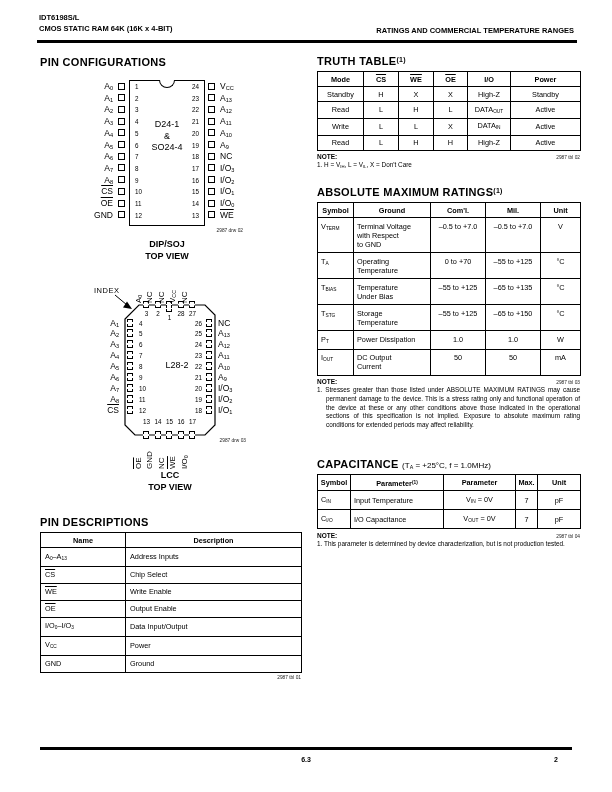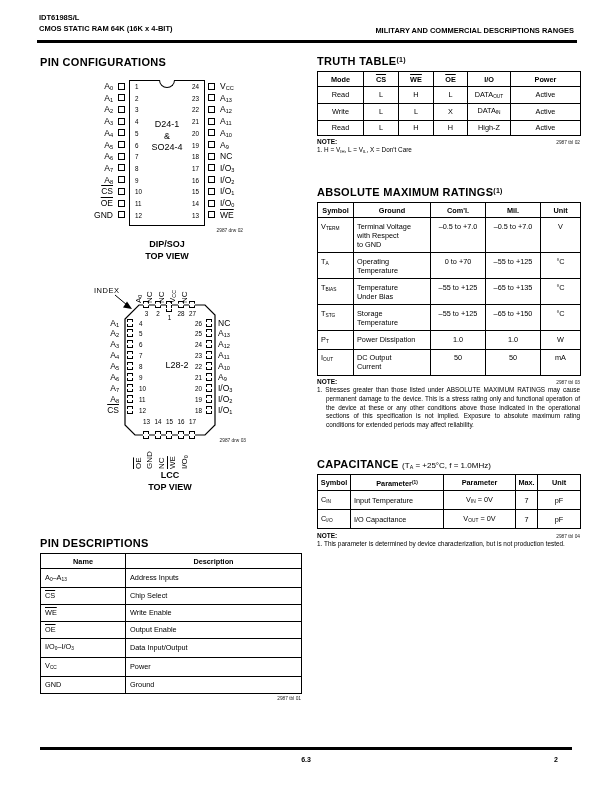--- a/index.html
+++ b/index.html
@@ -69,21 +69,21 @@
   .ov{text-decoration:overline}
 </style>
 </head>
 <body>
 
 <div class="page">
 
 
   <div class="hdr-left1">IDT6198S/L</div>
   <div class="hdr-left2">CMOS STATIC RAM 64K (16K x 4-BIT)</div>
-  <div class="hdr-right">MILITARY AND COMMERCIAL DESCRIPTIONS RANGES</div>
+  <div class="hdr-right">RATINGS AND COMMERCIAL TEMPERATURE RANGES</div>
   <div class="hdr-rule"></div>
 
   <div class="h1 abs" style="left:40px;top:56px">PIN CONFIGURATIONS</div>
 
   <div id="dip-diagram">
     <div class="dip-body"></div>
     <div class="dip-notch"></div>
     <div class="dip-center">D24-1<br>&amp;<br>SO24-4</div>
     <div id="dip-pins">
         <div class="plabel pr" style="left: 0px; top: 11px; width: 73px;">A<sub>0</sub></div>
@@ -256,21 +256,21 @@
         <div class="pvlabel" style="left: 137px; top: 183px;"><span class="ov">WE</span></div>
         <div class="pnum pc" style="left: 144.5px; top: 140px;">17</div>
         <div class="pbox2" style="left: 149px; top: 152.5px;"></div>
         <div class="pvlabel" style="left: 148.5px; top: 183px;">I/O<sub>0</sub></div>
       </div>
     <div class="drw-caption" style="left:122px;top:160px;width:84px">2987 drw 03</div>
     <div class="view-label" style="left:85px;top:192px;width:90px">LCC</div>
     <div class="view-label" style="left:85px;top:204px;width:90px">TOP VIEW</div>
   </div>
 
-  <div class="block" style="left:40px;top:537px;width:261px">
+  <div class="block" style="left:40px;top:516px;width:261px">
     <div class="h1">PIN DESCRIPTIONS</div>
     <table class="dtable pd" style="width:261px">
       <colgroup>
           <col style="width:85px">
           <col style="width:176px">
         </colgroup>
     <thead>
           <tr>
             <th>Name</th>
             <th>Description</th>
@@ -325,20 +325,28 @@
           <tr>
             <th>Mode</th>
             <th><span class="ov">CS</span></th>
             <th><span class="ov">WE</span></th>
             <th><span class="ov">OE</span></th>
             <th>I/O</th>
             <th>Power</th>
           </tr>
         </thead>
         <tbody>
+          <tr>
+            <td>Standby</td>
+            <td>H</td>
+            <td>X</td>
+            <td>X</td>
+            <td>High-Z</td>
+            <td>Standby</td>
+          </tr>
           <tr>
             <td>Read</td>
             <td>L</td>
             <td>H</td>
             <td>L</td>
             <td>DATA<sub>OUT</sub></td>
             <td>Active</td>
           </tr>
           <tr>
             <td>Write</td>

